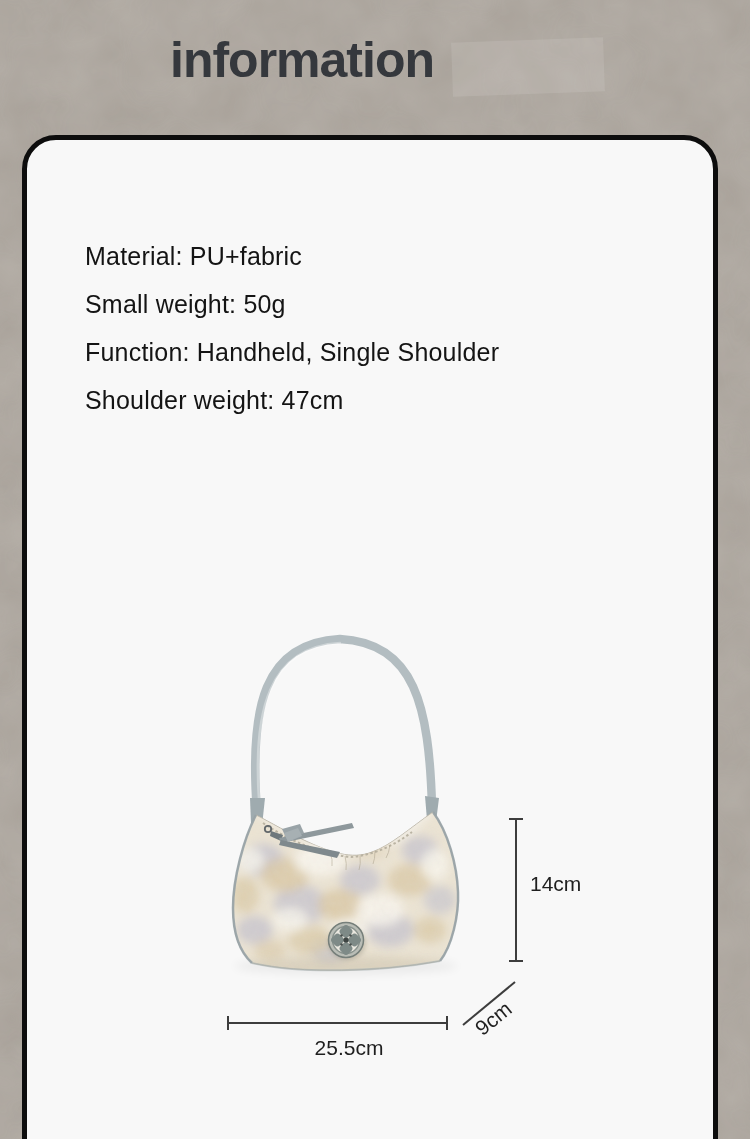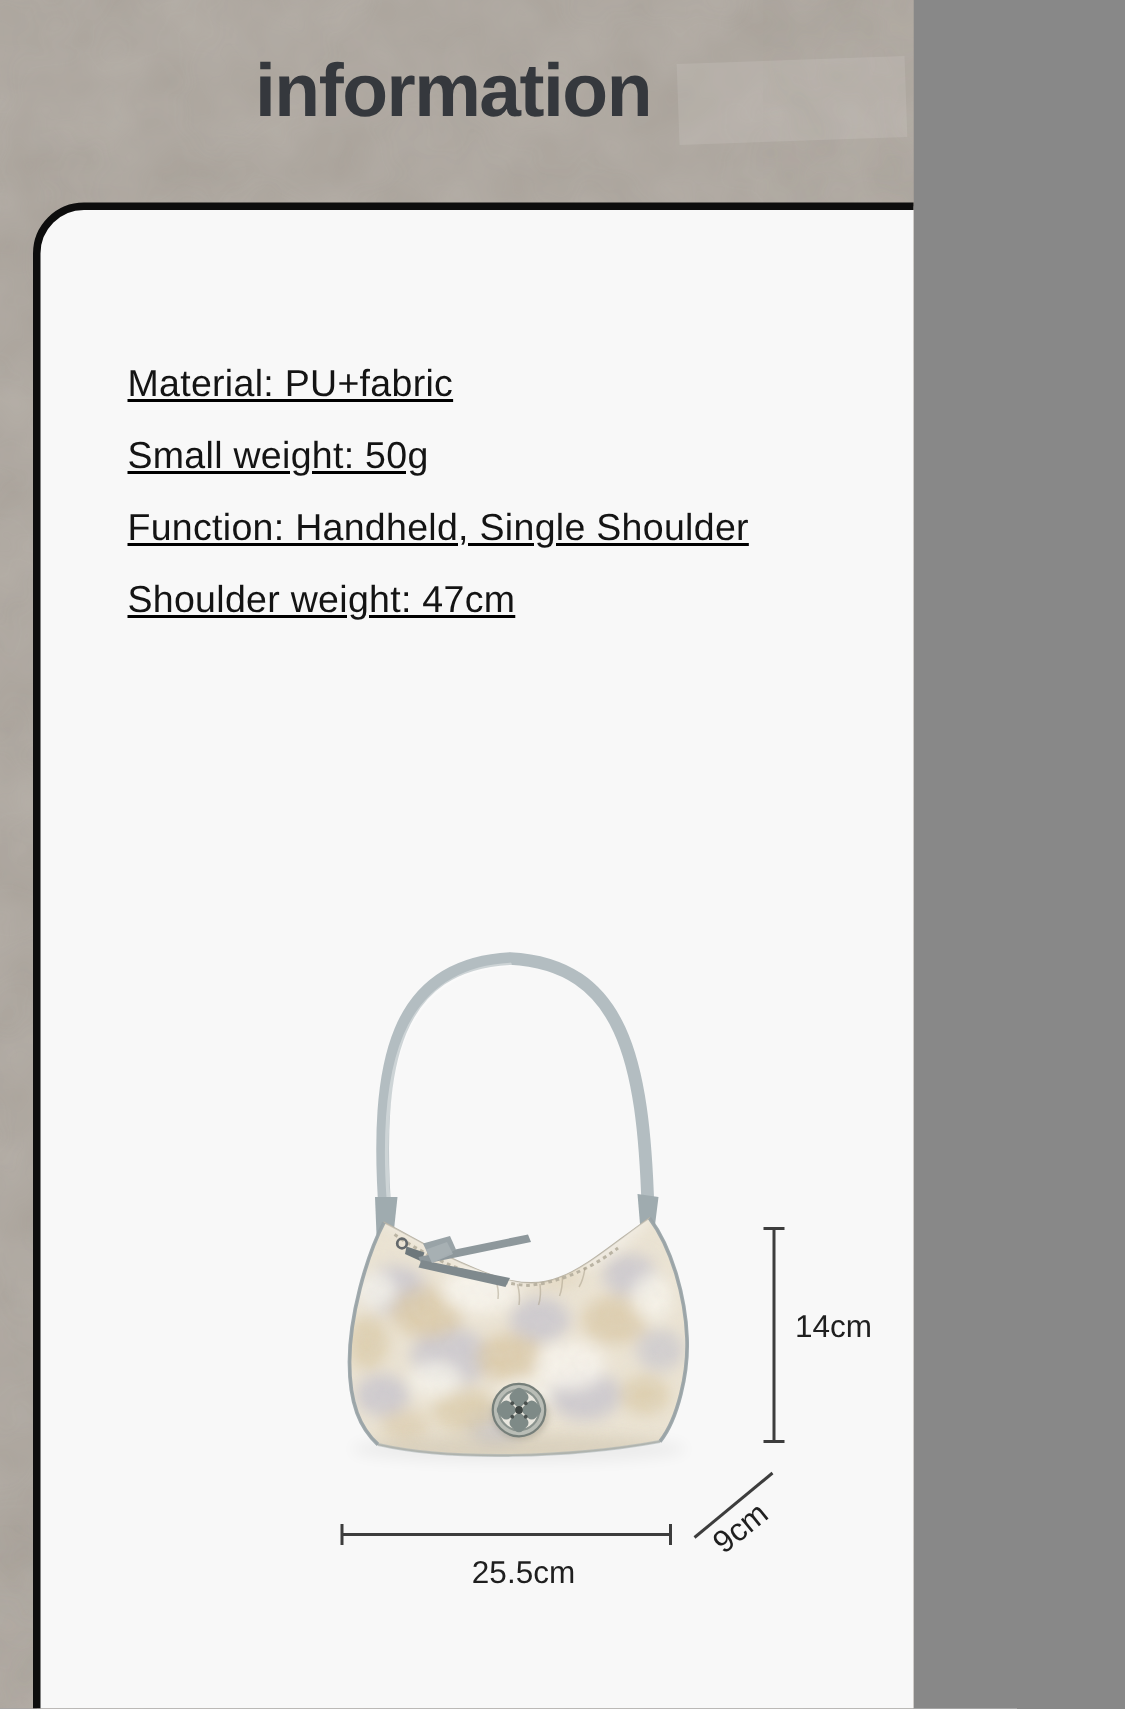--- a/index.html
+++ b/index.html
@@ -1,36 +1,36 @@
 <!DOCTYPE html>
 <html><head>
 <meta charset="utf-8">
 <style>
   html,body{margin:0;padding:0;background:#888;}
   .stage{
-    position:relative;width:609px;height:1139px;overflow:hidden;
+    position:relative;width:750px;height:1139px;overflow:hidden;
     background:#a7a098;
     font-family:"Liberation Sans",sans-serif;
   }
   .bg-tex{position:absolute;left:0;top:0;z-index:0;display:block;}
   .patch{
     position:absolute;left:452px;top:40px;width:152px;height:54px;z-index:1;
     background:rgba(255,255,255,0.10);transform:rotate(-2deg);
   }
   .title{
     position:absolute;left:170px;top:30px;z-index:2;margin:0;
     font-size:50px;line-height:60px;font-weight:700;letter-spacing:-1px;
     color:#35383d;
   }
   .card{
     position:absolute;left:22px;top:135px;width:696px;height:1080px;z-index:3;
     background:#f8f8f8;border:5px solid #0d0d0d;border-radius:34px;
     box-sizing:border-box;
   }
-  .specs{position:absolute;left:58px;top:92px;text-decoration:underline;}
+  .specs{position:absolute;left:58px;top:92px;}
   .specs p{
     margin:0;font-size:25px;line-height:48px;color:#141414;letter-spacing:0.2px;
     white-space:nowrap;
   }
   .figure{position:absolute;left:0;top:0;z-index:4;pointer-events:none;display:block;}
   .dim{
     font-family:"Liberation Sans",sans-serif;font-size:21px;fill:#1f1f1f;
   }
 </style>
 </head>

